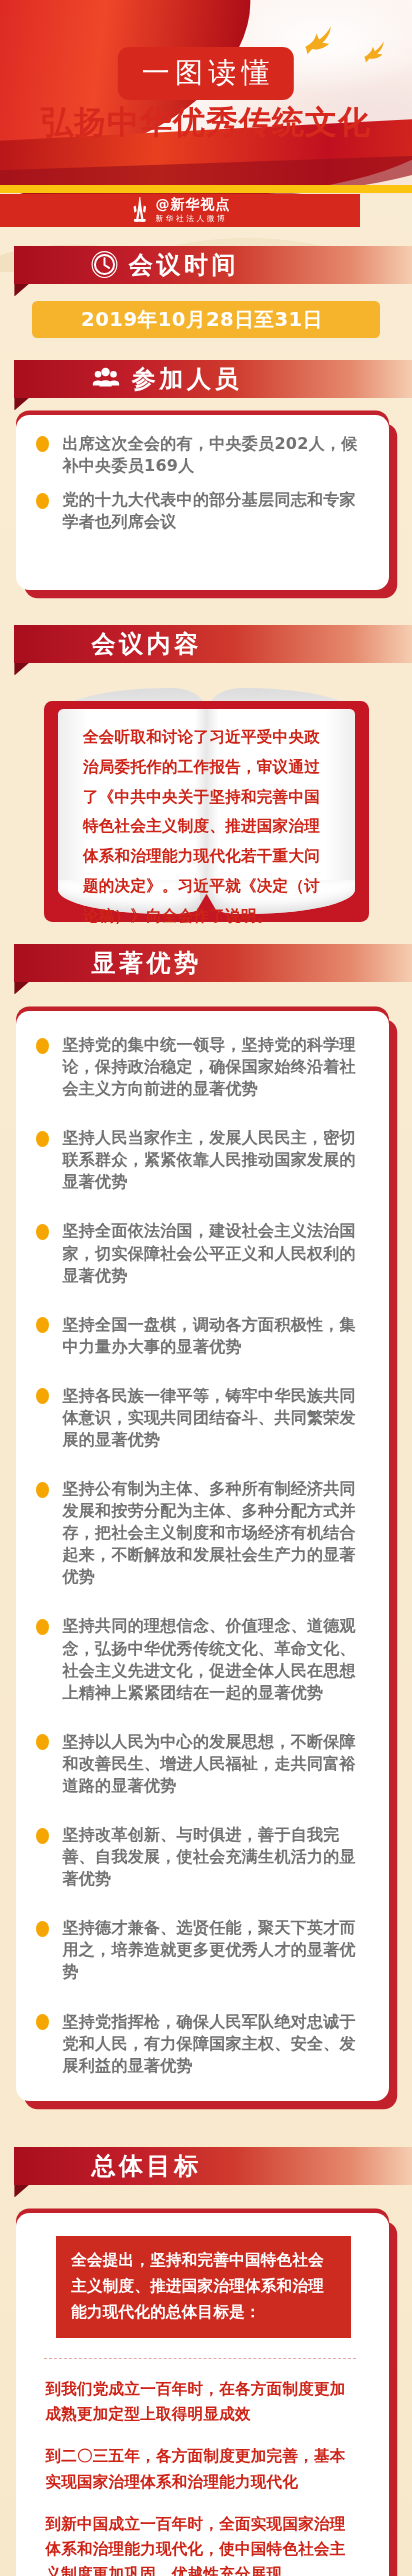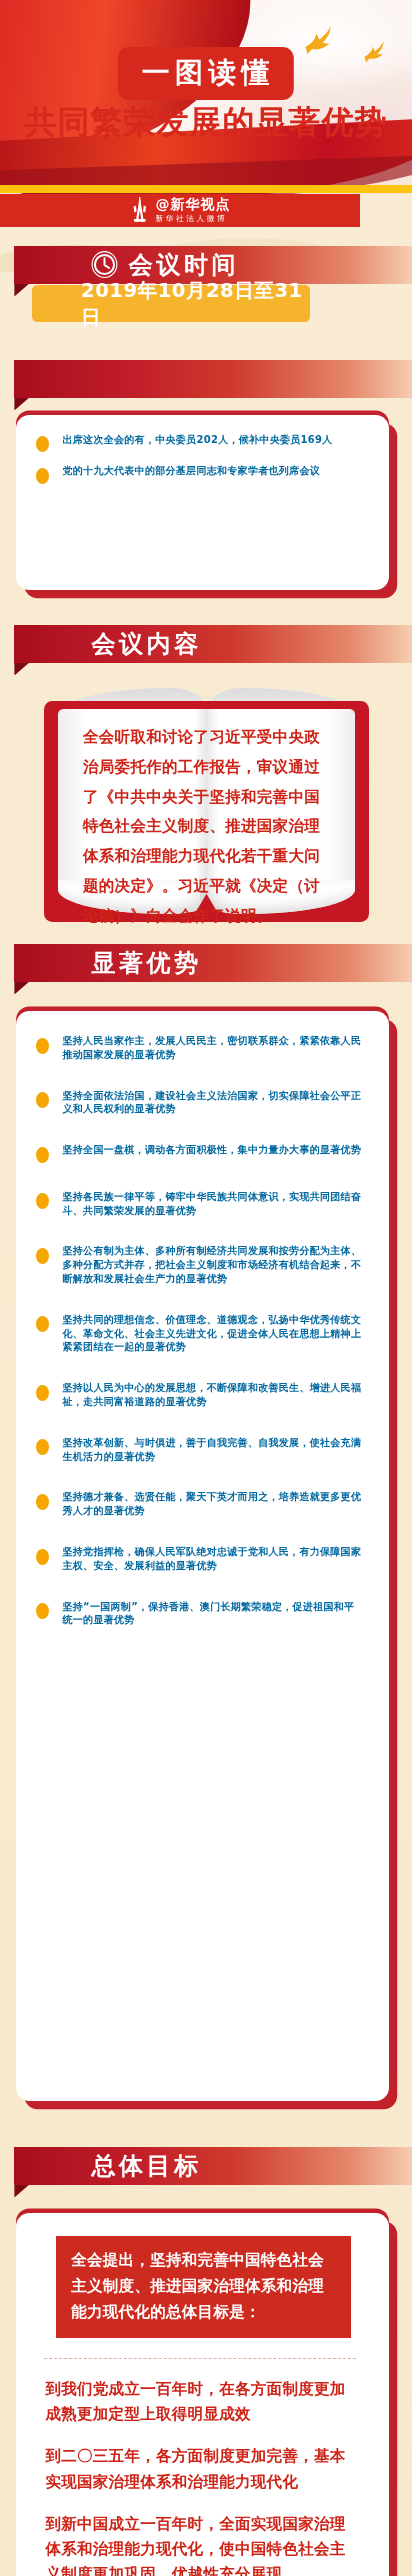--- a/index.html
+++ b/index.html
@@ -21,21 +21,21 @@
   .flag-swoosh{position:absolute;top:130px;left:-36px;width:484px;height:68px;
         transform:rotate(-3deg);
         background:linear-gradient(95deg,#ad0d17,#e8401f 40%,#c01020 75%,#d92d1c);
         border-radius:0 0 45% 30% / 0 0 90% 100%;}
   .flag-swoosh2{position:absolute;top:163px;left:-26px;width:474px;height:36px;
         transform:rotate(-2deg);background:#9a0f1a;opacity:.65;
         border-radius:0 0 50% 40% / 0 0 100% 100%;}
   .dove{position:absolute;z-index:3;}
   .dove svg{display:block;}
   .badge{position:absolute;top:47px;left:50%;transform:translateX(-50%);z-index:4;
-        background:#d7281d;color:#fff;font-size:28px;font-weight:bold;letter-spacing:5.2px;
+        background:#d7281d;color:#fff;font-size:28px;font-weight:normal;letter-spacing:5.2px;
         padding:7.2px 19.6px 8.2px 24px;border-radius:11.3px;white-space:nowrap;}
   .title{position:absolute;top:101px;left:0;width:412px;margin:0;text-align:center;z-index:4;
         color:#d7281d;font-size:32px;font-weight:bold;letter-spacing:1px;white-space:nowrap;}
 
   .yellow-strip{position:absolute;top:185px;left:0;width:412px;height:8.2px;background:#fcc40f;z-index:3;}
   .brand-band{position:absolute;top:194px;left:0;width:360px;height:33px;background:#d7281d;z-index:3;
         display:flex;align-items:center;justify-content:center;gap:6.2px;}
   .brand-txt .handle{color:#fff;font-size:14px;font-weight:bold;letter-spacing:1px;line-height:1.1;}
   .brand-txt .sub{color:#fff;font-size:7.7px;letter-spacing:2.6px;margin-top:1.5px;}
 
@@ -49,34 +49,34 @@
   .ribbon{position:absolute;left:14.4px;right:0;height:38px;z-index:2;
       background:linear-gradient(90deg,#a80e1d 0%,#c11e29 30%,#cf3a2d 55%,#e58a6e 85%,#f5cdb1 100%);
       display:flex;align-items:center;}
   .ribbon .fold{position:absolute;left:0;top:38px;width:14.4px;height:12.4px;background:#7c0a14;
       -webkit-clip-path:polygon(0 0,100% 0,0 100%);clip-path:polygon(0 0,100% 0,0 100%);}
   .ribbon-inner{display:flex;align-items:center;gap:10.3px;margin-left:77px;}
   .ribbon-title{color:#fff;font-size:24px;font-weight:bold;letter-spacing:3.6px;white-space:nowrap;}
   .r-time{top:246px;} .r-participants{top:360px;} .r-content{top:625px;}
   .r-advantages{top:944px;} .r-goals{top:2147px;}
 
-  .date-box{position:absolute;top:285px;left:32px;width:278px;height:37px;z-index:2;
+  .date-box{position:absolute;top:301px;left:32px;width:348px;height:37px;z-index:2;
       background:#f6b42c;border-radius:5.2px;display:flex;align-items:center;}
   .date-box span{color:#fff;font-size:19.6px;font-weight:bold;margin-left:49px;letter-spacing:0.5px;}
 
   
   .card{position:absolute;left:15.5px;width:373px;background:#fff;border-radius:13.4px;z-index:2;
       box-shadow:8.2px 8.2px 0 #c2202a,0 -4.6px 0 #c2202a;box-sizing:border-box;overflow:hidden;}
   .c-participants{top:415px;height:175px;padding:17.5px 20.6px 13.4px 20.6px;}
   .c-advantages{top:1011px;height:1090px;padding:23px 24px 15.5px 20.6px;}
   .c-goals{top:2213px;height:412px;padding:20.6px 24px 15.5px 20.6px;}
 
   .bullet-item{display:flex;gap:13.4px;align-items:flex-start;}
   .dot{flex:0 0 auto;width:13px;height:16px;border-radius:50%;background:#f6a602;margin-top:3.6px;}
-  .bullet-text{margin:0;color:#0369a1;font-size:10px;line-height:1.38;font-weight:600;letter-spacing:0.3px;}
+  .bullet-text{margin:0;color:#737373;font-size:16px;line-height:1.38;font-weight:600;letter-spacing:0.3px;}
   .c-participants .bullet-item + .bullet-item{margin-top:12.4px;}
   .c-advantages  .bullet-item + .bullet-item{margin-top:27px;}
 
   .intro-box{background:#cd2b20;color:#fff;font-size:15.5px;line-height:1.66;font-weight:600;
       padding:12.4px 15.5px;margin:2.1px 13.4px 20.6px 19.6px;letter-spacing:0.3px;}
   .dashed{border-top:1.5px dashed #e6a9a2;margin:17.5px 8.2px;}
   .goal-text{margin:17.5px 9.3px;color:#ce2418;font-size:15.5px;line-height:1.62;font-weight:600;letter-spacing:0.3px;}
 
   
   .book{position:absolute;top:688px;left:44px;width:325px;height:234px;z-index:2;}
@@ -104,21 +104,21 @@
     <svg width="34" height="37" viewBox="0 0 64 64">
         <path fill="#f5a91c" d="M8 44 C20 38 27 30 29 19 L34 30 C42 25 52 14 56 5 C55 19 48 30 40 36 L53 38 C45 46 31 51 21 48 L12 58 L10 48 Z"></path>
       </svg>
   </div>
   <div class="dove" style="top:38px;left:361px;">
     <svg width="26" height="28" viewBox="0 0 64 64">
         <path fill="#f5a91c" d="M8 44 C20 38 27 30 29 19 L34 30 C42 25 52 14 56 5 C55 19 48 30 40 36 L53 38 C45 46 31 51 21 48 L12 58 L10 48 Z"></path>
       </svg>
   </div>
   <div class="badge">一图读懂</div>
-  <h1 class="title">共同繁荣发展的显著优势</h1>
+  <h1 class="title">弘扬中华优秀传统文化</h1>
   <div class="flag-swoosh"></div>
   <div class="flag-swoosh2"></div>
 </header>
 
 <div class="yellow-strip"></div>
 
 <div class="brand-band">
   <span>
     <svg width="19.6" height="27" viewBox="0 0 40 60" fill="#fff">
         <path d="M19 2 L21 2 L23 20 L29 57 L24 57 L20 32 L16 57 L11 57 L17 20 Z"></path>
@@ -148,20 +148,33 @@
     <span class="ribbon-title">会议时间</span>
   </div>
 </div>
 
 <div class="date-box">
   <span>2019年10月28日至31日</span>
 </div>
 
 <div class="ribbon r-participants">
   <div class="fold"></div>
+  <div class="ribbon-inner">
+    <span>
+      <svg width="30" height="24" viewBox="0 0 64 48" fill="#fff">
+          <circle cx="15" cy="16" r="7"></circle>
+          <path d="M4 36 c0-9 22-9 22 0 v4 H4 z"></path>
+          <circle cx="48" cy="16" r="7"></circle>
+          <path d="M38 36 c0-9 22-9 22 0 v4 H38 z"></path>
+          <circle cx="31" cy="11" r="9"></circle>
+          <path d="M18 38 c0-12 26-12 26 0 v4 H18 z"></path>
+        </svg>
+    </span>
+    <span class="ribbon-title">参加人员</span>
+  </div>
 </div>
 
 <div class="card c-participants">
   <div>
 
       <div class="bullet-item">
         <span class="dot"></span>
         <p class="bullet-text">出席这次全会的有，中央委员202人，候补中央委员169人</p>
       </div>
 
@@ -194,20 +207,24 @@
 <div class="ribbon r-advantages">
   <div class="fold"></div>
   <div class="ribbon-inner">
     <span class="ribbon-title">显著优势</span>
   </div>
 </div>
 
 <div class="card c-advantages">
   <div>
 
+      <div class="bullet-item">
+        <span class="dot"></span>
+        <p class="bullet-text">坚持党的集中统一领导，坚持党的科学理论，保持政治稳定，确保国家始终沿着社会主义方向前进的显著优势</p>
+      </div>
 
       <div class="bullet-item">
         <span class="dot"></span>
         <p class="bullet-text">坚持人民当家作主，发展人民民主，密切联系群众，紧紧依靠人民推动国家发展的显著优势</p>
       </div>
 
       <div class="bullet-item">
         <span class="dot"></span>
         <p class="bullet-text">坚持全面依法治国，建设社会主义法治国家，切实保障社会公平正义和人民权利的显著优势</p>
       </div>

